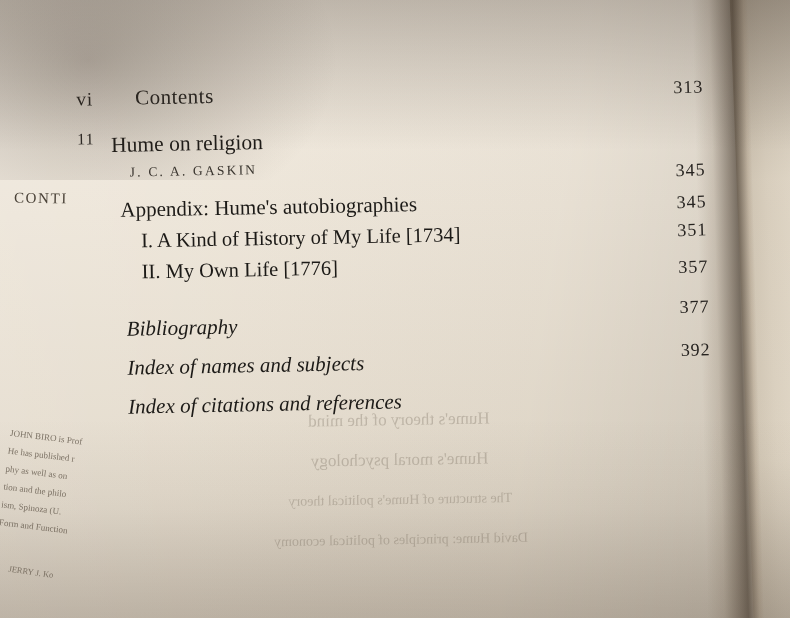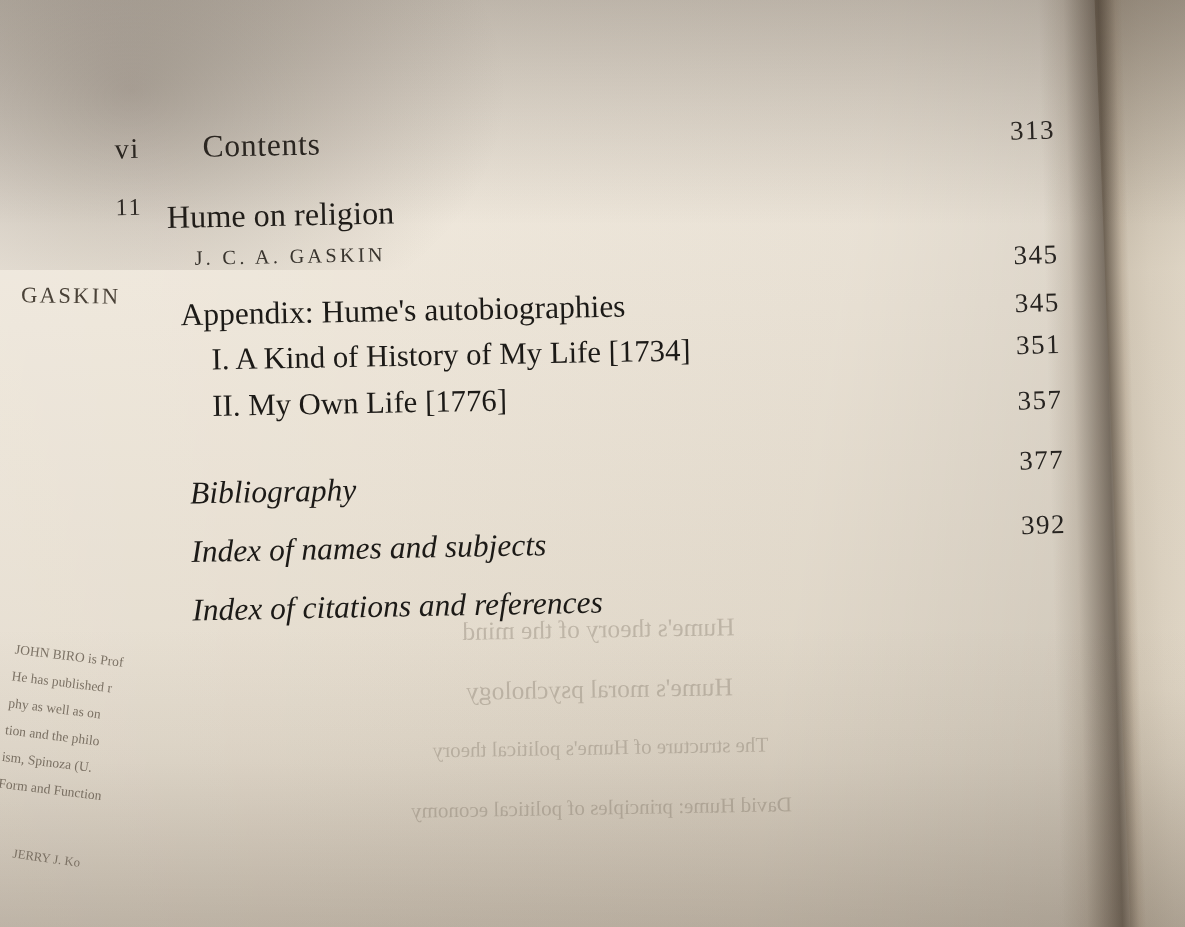--- a/index.html
+++ b/index.html
@@ -246,21 +246,21 @@
 <body>
 
 <div id="page">
 
   <div class="leaf"></div>
 
   <div class="right-leaf">
     <div class="rl-shade"></div>
   </div>
 
-  <div class="right-head">GASKIN</div>
+  <div class="right-head">CONTI</div>
 
   <div class="right-blurb">
     <div>JOHN BIRO is Prof</div>
     <div>He has published r</div>
     <div>phy as well as on</div>
     <div>tion and the philo</div>
     <div>ism, Spinoza (U.</div>
     <div>Form and Function</div>
   </div>
 

